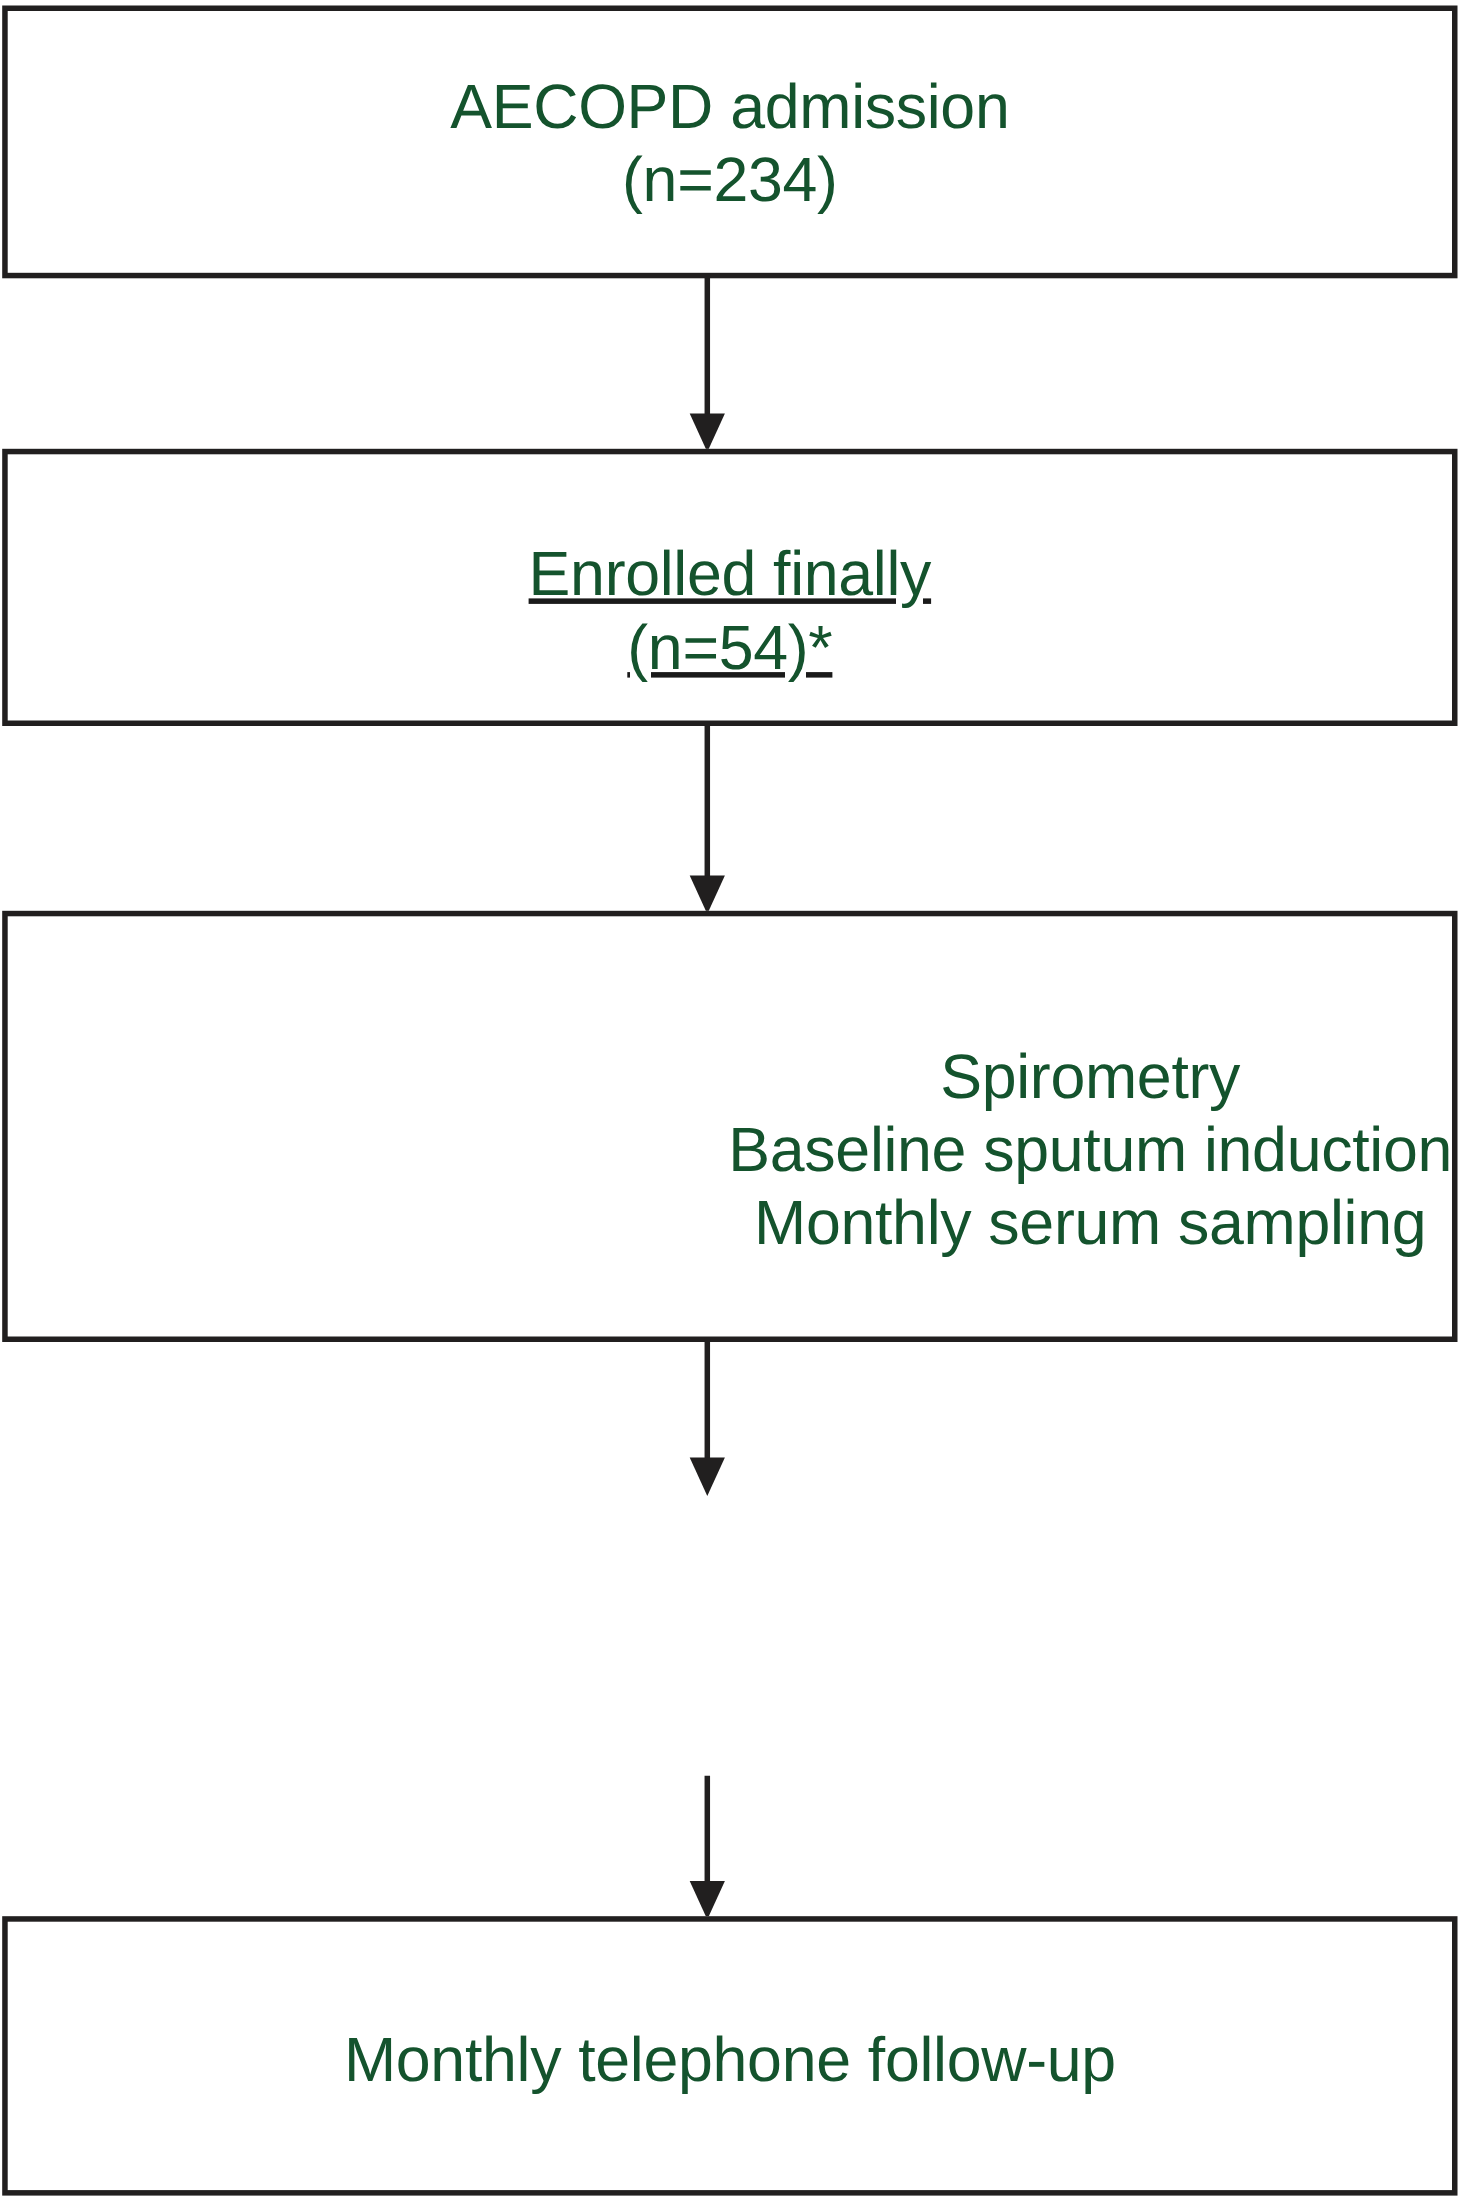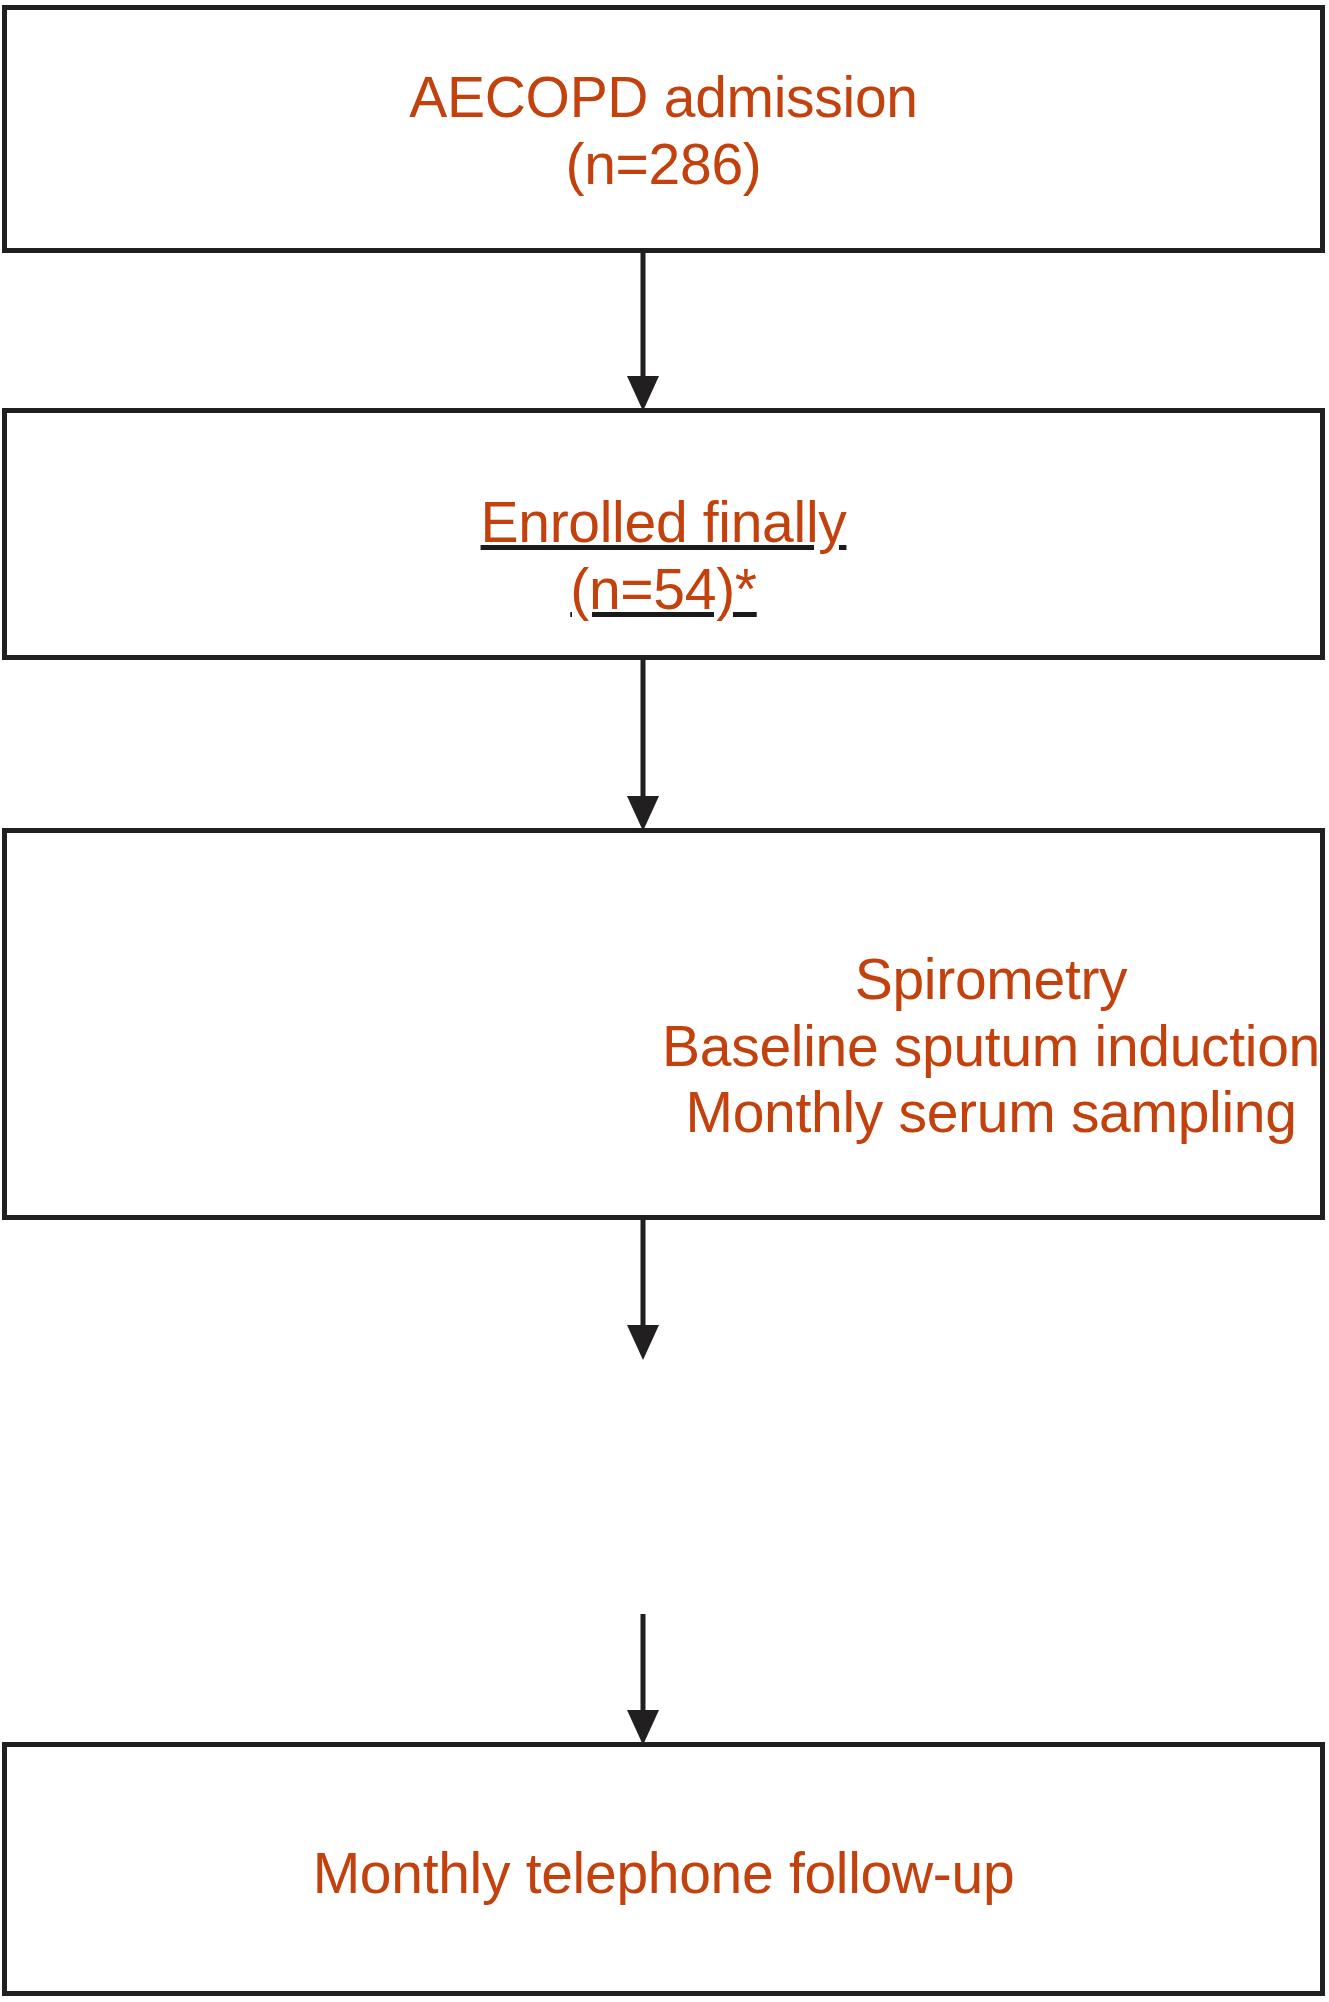--- a/index.html
+++ b/index.html
@@ -35,21 +35,21 @@
     align-items: center;
     justify-content: center;
   }
 
   .node-line {
     display: block;
     font-family: "Liberation Sans", sans-serif;
     font-size: 57px;
     line-height: 1.17;
     font-weight: 400;
-    color: #c2410c;
+    color: #14532d;
     text-align: center;
     white-space: nowrap;
     letter-spacing: -0.3px;
   }
 
   
   #box-1 { top: 5px;    height: 248px; }
   #box-2 { top: 408px;  height: 252px; }
   #box-3 { top: 828px;  height: 392px; align-items: flex-end; }
   #box-4 { top: 1357px; height: 260px; }
@@ -82,21 +82,21 @@
   #arrow-4 { top: 1614px; height: 132px; }
 </style>
 </head>
 <body>
 
 <div id="flowchart">
 
   <div class="node-box" id="box-1">
     <div class="stack">
       <span class="node-line">AECOPD admission</span>
-      <span class="node-line">(n=286)</span>
+      <span class="node-line">(n=234)</span>
     </div>
   </div>
 
   <div class="connector" id="arrow-1">
     <svg width="34" height="162" viewBox="0 0 34 162">
       <line x1="17" y1="0" x2="17" y2="130" stroke="#211f1f" stroke-width="5"></line>
       <polygon points="1,126 33,126 17,161" fill="#211f1f"></polygon>
     </svg>
   </div>
 

